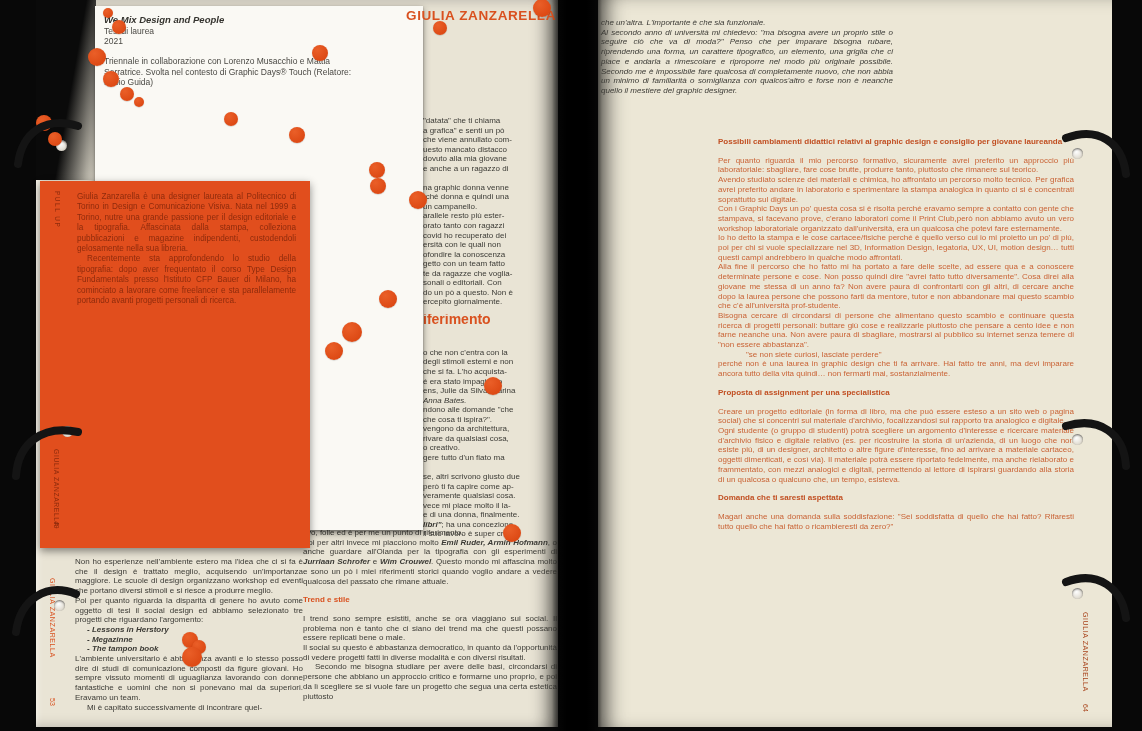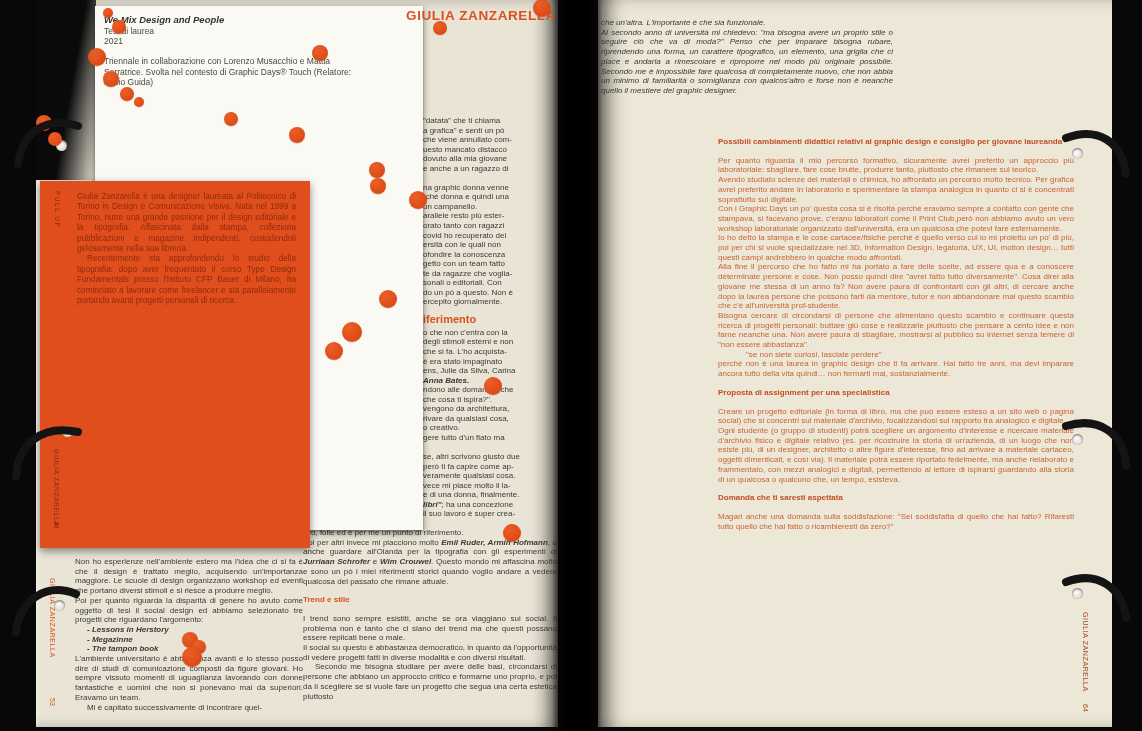--- a/index.html
+++ b/index.html
@@ -16,23 +16,23 @@
   .gutter{position:absolute;left:552px;top:0;width:50px;height:731px;
       background:linear-gradient(90deg,rgba(0,0,0,0),#000 30%,#000 70%,rgba(0,0,0,0));z-index:4;}
 
   
   .header-name{position:absolute;left:400px;top:8px;width:156px;text-align:right;z-index:4;
       font-size:13.5px;font-weight:bold;letter-spacing:.6px;color:var(--accent);}
   .col2-frags{position:absolute;left:423px;top:116px;width:136px;z-index:2;
       font-size:8px;color:var(--ink);}
   .frag{height:9.55px;line-height:9.55px;white-space:nowrap;overflow:hidden;}
   .frag.t-gap{height:9.55px;}
-  .frag.t-heading{height:auto;line-height:10px;margin:7px 0 4px;font-weight:bold;
-      color:var(--accent);font-size:11px;}
-  .frag.t-bi{font-weight:bold;font-style:italic;}
+  .frag.t-heading{height:auto;line-height:10px;margin:7px 0 24px;font-weight:bold;
+      color:var(--accent);font-size:14px;}
+  .frag.t-bi{font-weight:normal;font-style:italic;}
   .textblock{position:absolute;z-index:2;font-size:8px;line-height:9.7px;color:var(--ink);
       text-align:justify;}
   .textblock .t-h{font-weight:bold;color:var(--accent);margin:9px 0 9px;text-align:left;}
   .textblock .t-li{margin-left:12px;font-weight:bold;font-style:italic;text-align:left;}
   .textblock .t-pi{text-indent:12px;}
   .textblock .t-quote{padding-left:28px;text-align:left;}
   .col1-low{left:75px;top:557px;width:228px;}
   .col2-low{left:303px;top:528px;width:254px;}
 
   

